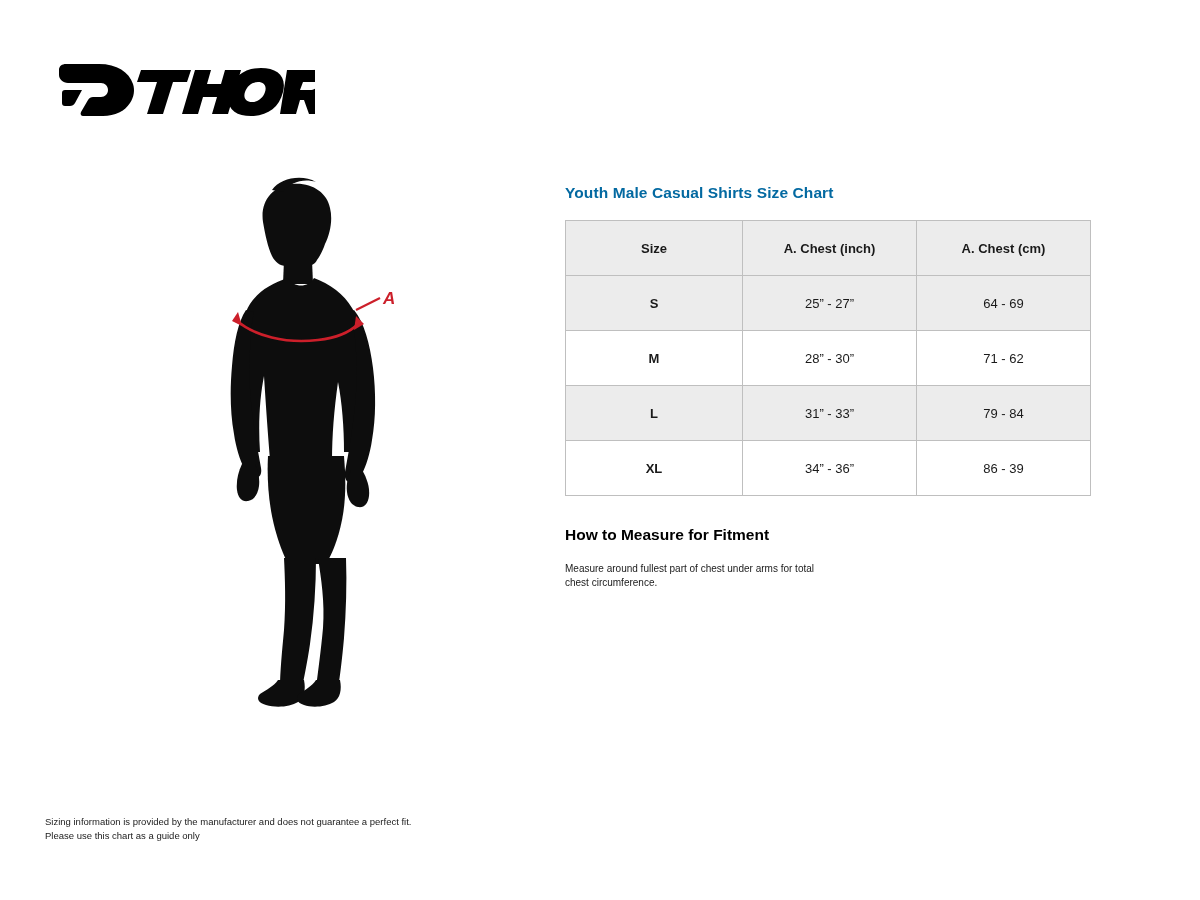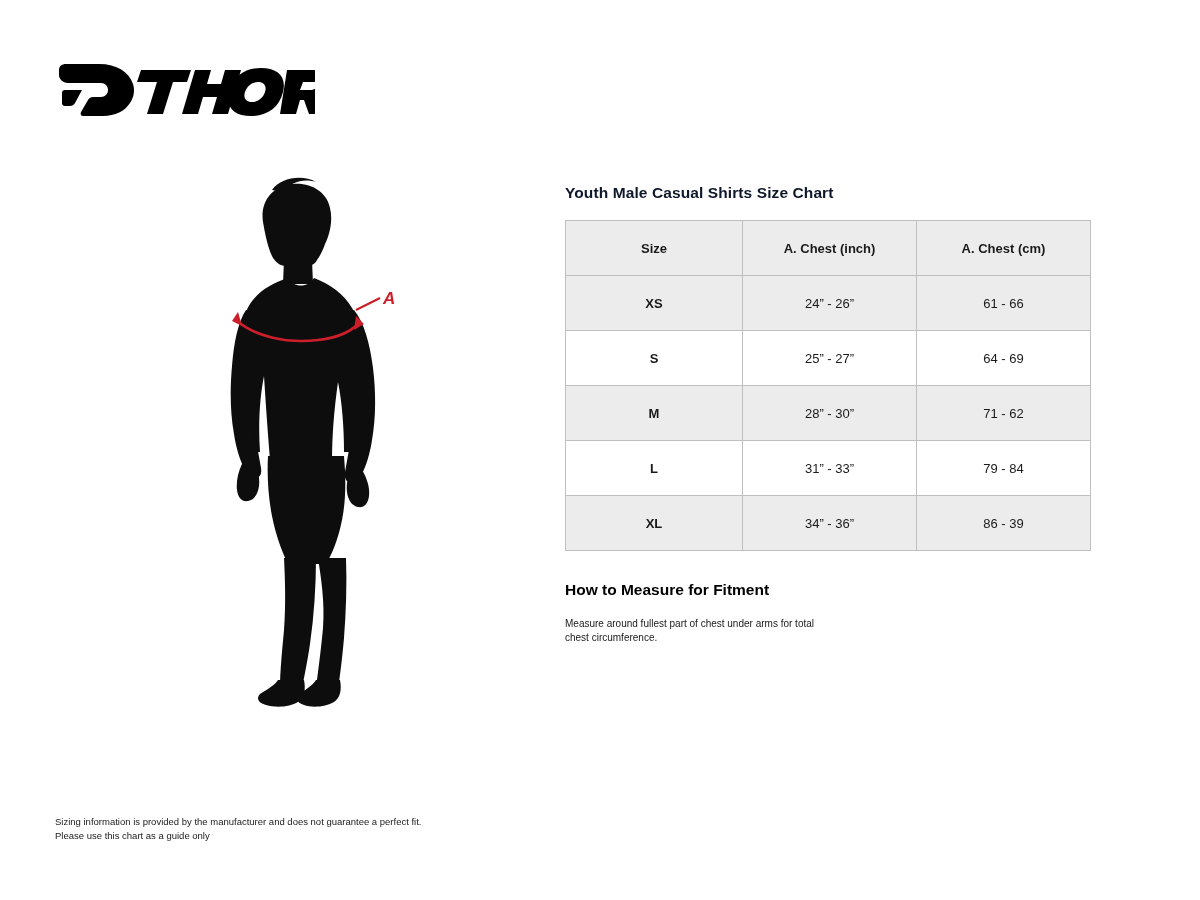--- a/index.html
+++ b/index.html
@@ -40,21 +40,21 @@
   .right-col {
     position: absolute;
     left: 565px;
     top: 184px;
     width: 525px;
   }
 
   .chart-title {
     font-size: 15.5px;
     font-weight: bold;
-    color: #0f172a;
+    color: #0369a1;
     margin: 0 0 18px 0;
     letter-spacing: 0.1px;
   }
 
   table.size-table {
     border-collapse: collapse;
     width: 525px;
     table-layout: fixed;
   }
   table.size-table th,
@@ -102,21 +102,21 @@
     font-size: 10px;
     line-height: 1.35;
     color: #1a1a1a;
     max-width: 250px;
     margin: 0;
   }
 
   
   .footer {
     position: absolute;
-    left: 55px;
+    left: 45px;
     top: 815px;
     font-size: 9.5px;
     line-height: 1.45;
     color: #1a1a1a;
   }
   .footer p { margin: 0; }
 </style>
 </head>
 <body>
 
@@ -195,25 +195,20 @@
       </colgroup>
     <thead>
       <tr>
         <th>Size</th>
         <th>A. Chest (inch)</th>
         <th>A. Chest (cm)</th>
       </tr>
     </thead>
     <tbody>
       <tr>
-        <td class="size-cell">XS</td>
-        <td>24” - 26”</td>
-        <td>61 - 66</td>
-      </tr>
-      <tr>
         <td class="size-cell">S</td>
         <td>25” - 27”</td>
         <td>64 - 69</td>
       </tr>
       <tr>
         <td class="size-cell">M</td>
         <td>28” - 30”</td>
         <td>71 - 62</td>
       </tr>
       <tr>

